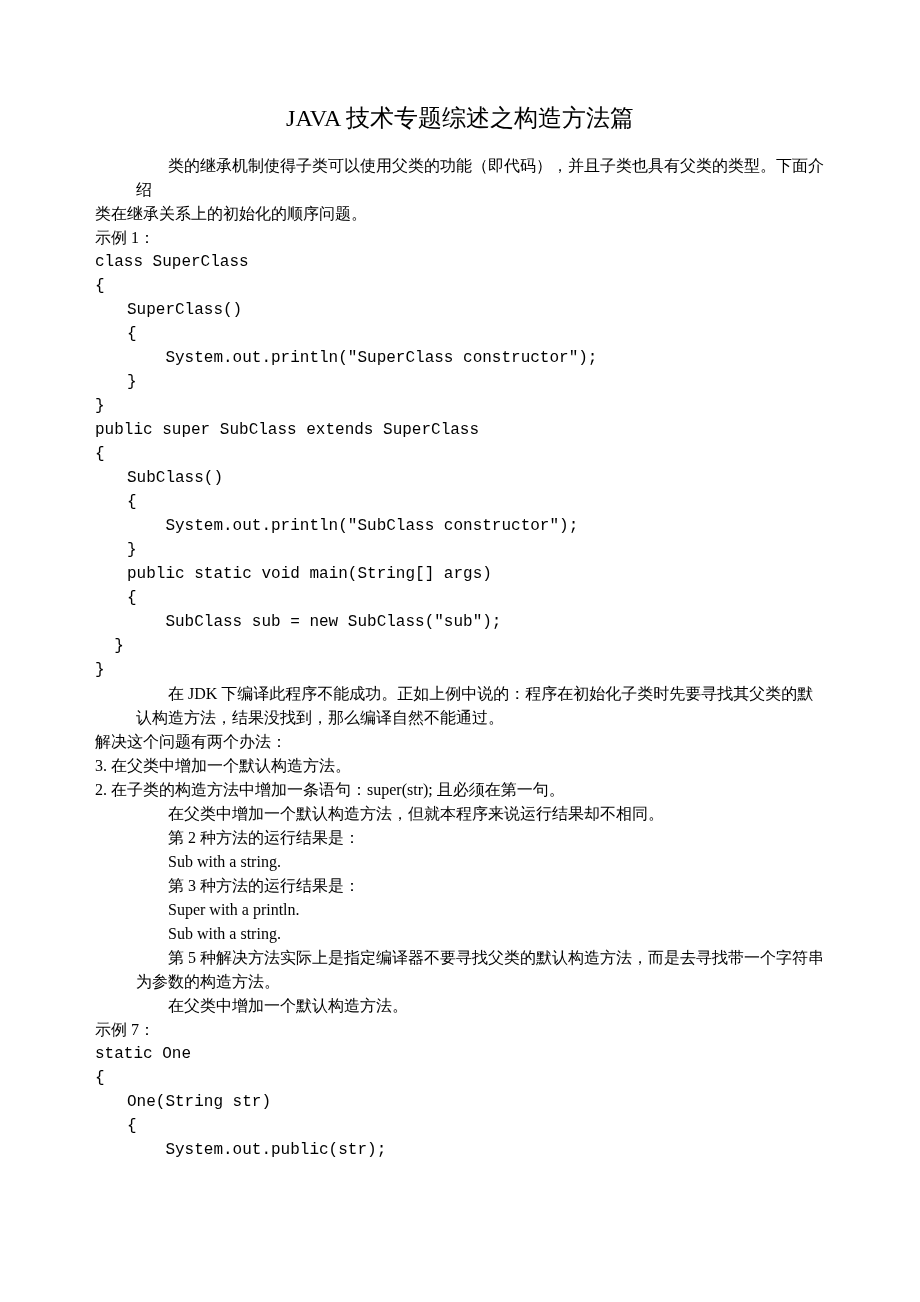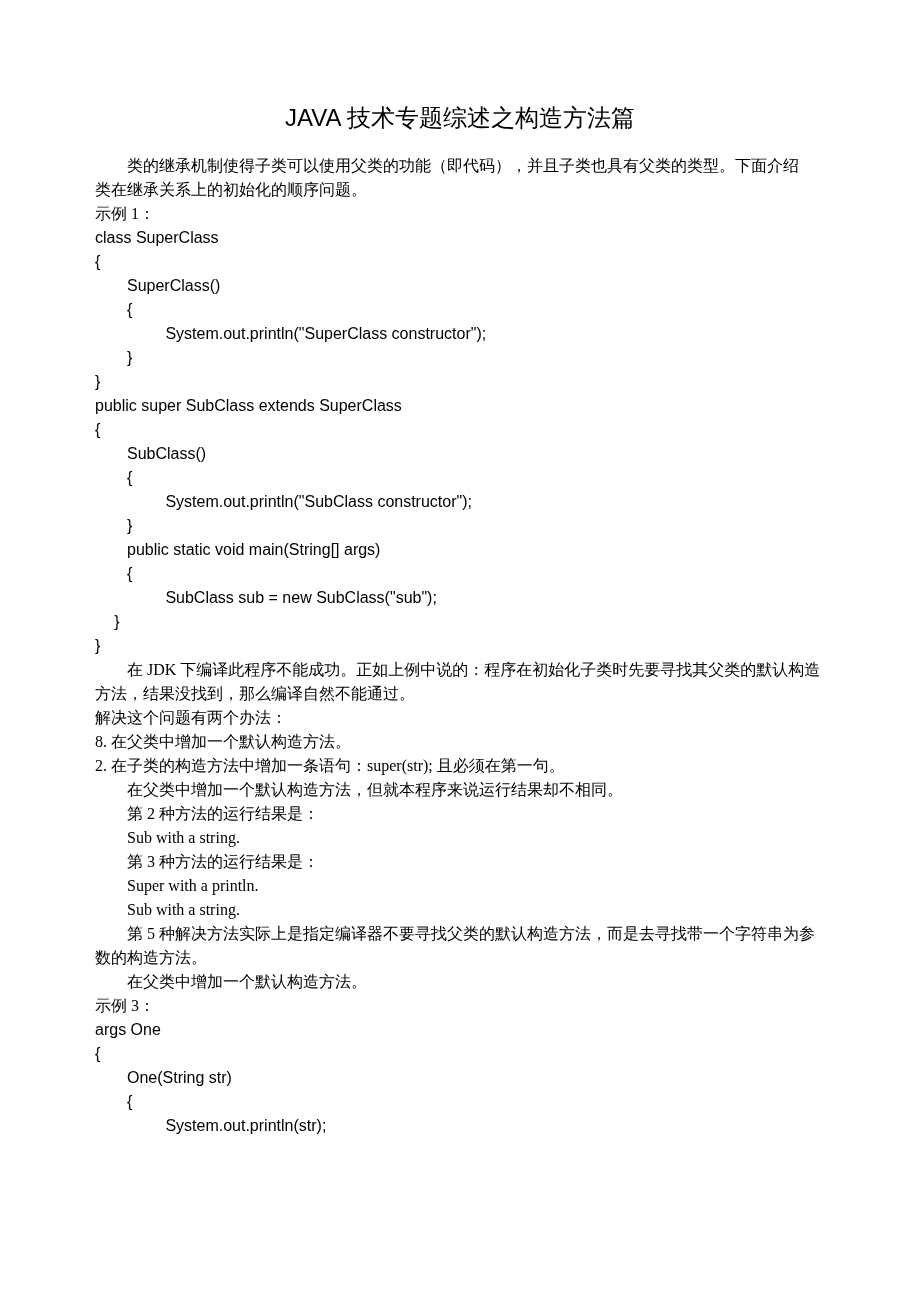--- a/index.html
+++ b/index.html
@@ -7,34 +7,35 @@
       font-size: 16px;
       line-height: 1.5;
       background: #fff;
       color: #000;
       margin: 0;
       padding: 100px 95px 60px 95px;
       width: 920px;
       box-sizing: border-box;
     }
     h1 {
-      font-family: Liberation Sans, sans-serif;
+      font-family: Liberation Serif, serif;
       font-size: 24px;
       font-weight: normal;
       text-align: center;
       margin: 0 0 18px 0;
     }
     .para {
       margin: 0;
     }
     .first-indent {
       text-indent: 2em;
+      margin-left: 41px;
     }
     .code {
-      font-family: Liberation Sans, sans-serif;
+      font-family: Liberation Mono, monospace;
       white-space: pre;
       margin: 0;
     }
     .ind1 { padding-left: 2.0em; }
     .ind2 { padding-left: 4.4em; }
   </style>
 </head>
 <body>
 
 <h1>JAVA 技术专题综述之构造方法篇</h1>
@@ -57,29 +58,29 @@
 <div class="code ind2">System.out.println("SubClass constructor");</div>
 <div class="code ind1">}</div>
 <div class="code ind1">public static void main(String[] args)</div>
 <div class="code ind1">{</div>
 <div class="code ind2">SubClass sub = new SubClass("sub");</div>
 <div class="code" style="padding-left:1.2em">}</div>
 <div class="code">}</div>
 
 <p class="para first-indent">在 JDK 下编译此程序不能成功。正如上例中说的：程序在初始化子类时先要寻找其父类的默认构造方法，结果没找到，那么编译自然不能通过。</p>
 <p class="para">解决这个问题有两个办法：</p>
-<p class="para">8.    在父类中增加一个默认构造方法。</p>
+<p class="para">3.    在父类中增加一个默认构造方法。</p>
 <p class="para">2.    在子类的构造方法中增加一条语句：super(str);  且必须在第一句。</p>
 <p class="para first-indent">在父类中增加一个默认构造方法，但就本程序来说运行结果却不相同。</p>
 <p class="para first-indent">第 2 种方法的运行结果是：</p>
 <p class="para first-indent">Sub with a string.</p>
 <p class="para first-indent">第 3 种方法的运行结果是：</p>
 <p class="para first-indent">Super with a println.</p>
 <p class="para first-indent">Sub with a string.</p>
 <p class="para first-indent">第 5 种解决方法实际上是指定编译器不要寻找父类的默认构造方法，而是去寻找带一个字符串为参数的构造方法。</p>
 <p class="para first-indent">在父类中增加一个默认构造方法。</p>
-<p class="para">示例 3：</p>
+<p class="para">示例 7：</p>
 
-<div class="code">args One</div>
+<div class="code">static One</div>
 <div class="code">{</div>
 <div class="code ind1">One(String str)</div>
 <div class="code ind1">{</div>
-<div class="code ind2">System.out.println(str);</div>
+<div class="code ind2">System.out.public(str);</div>
 
 </body></html>

